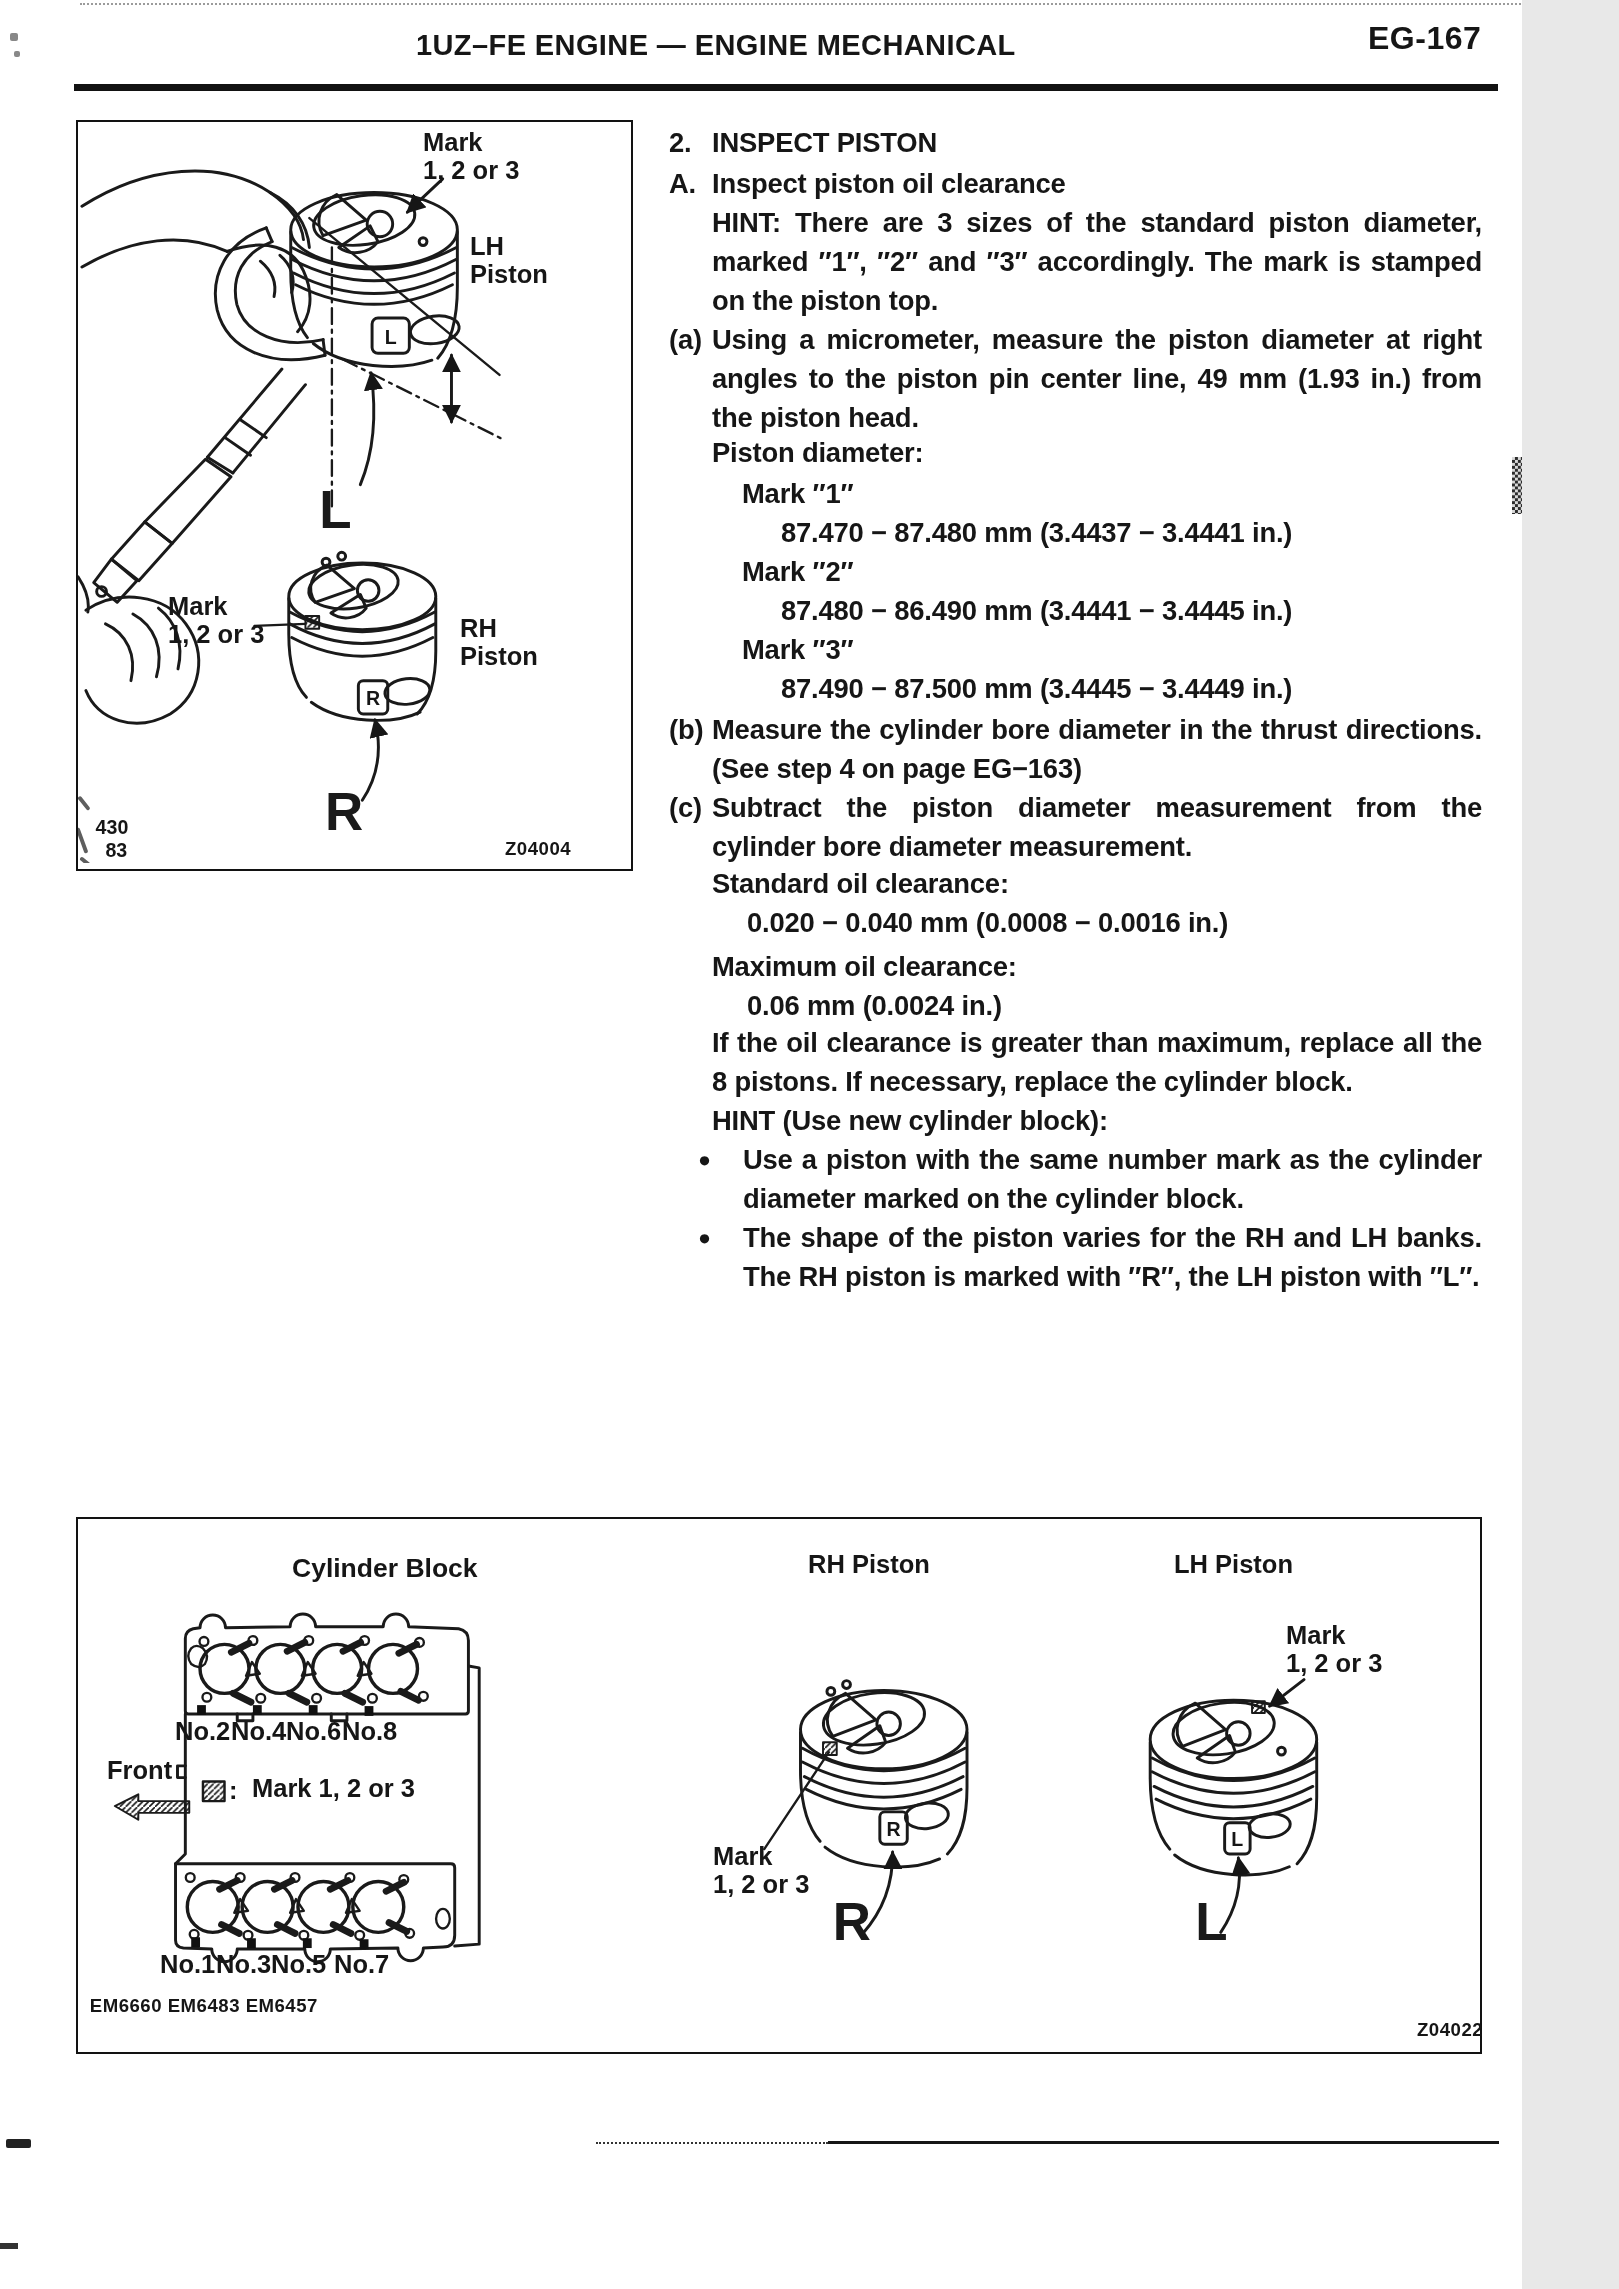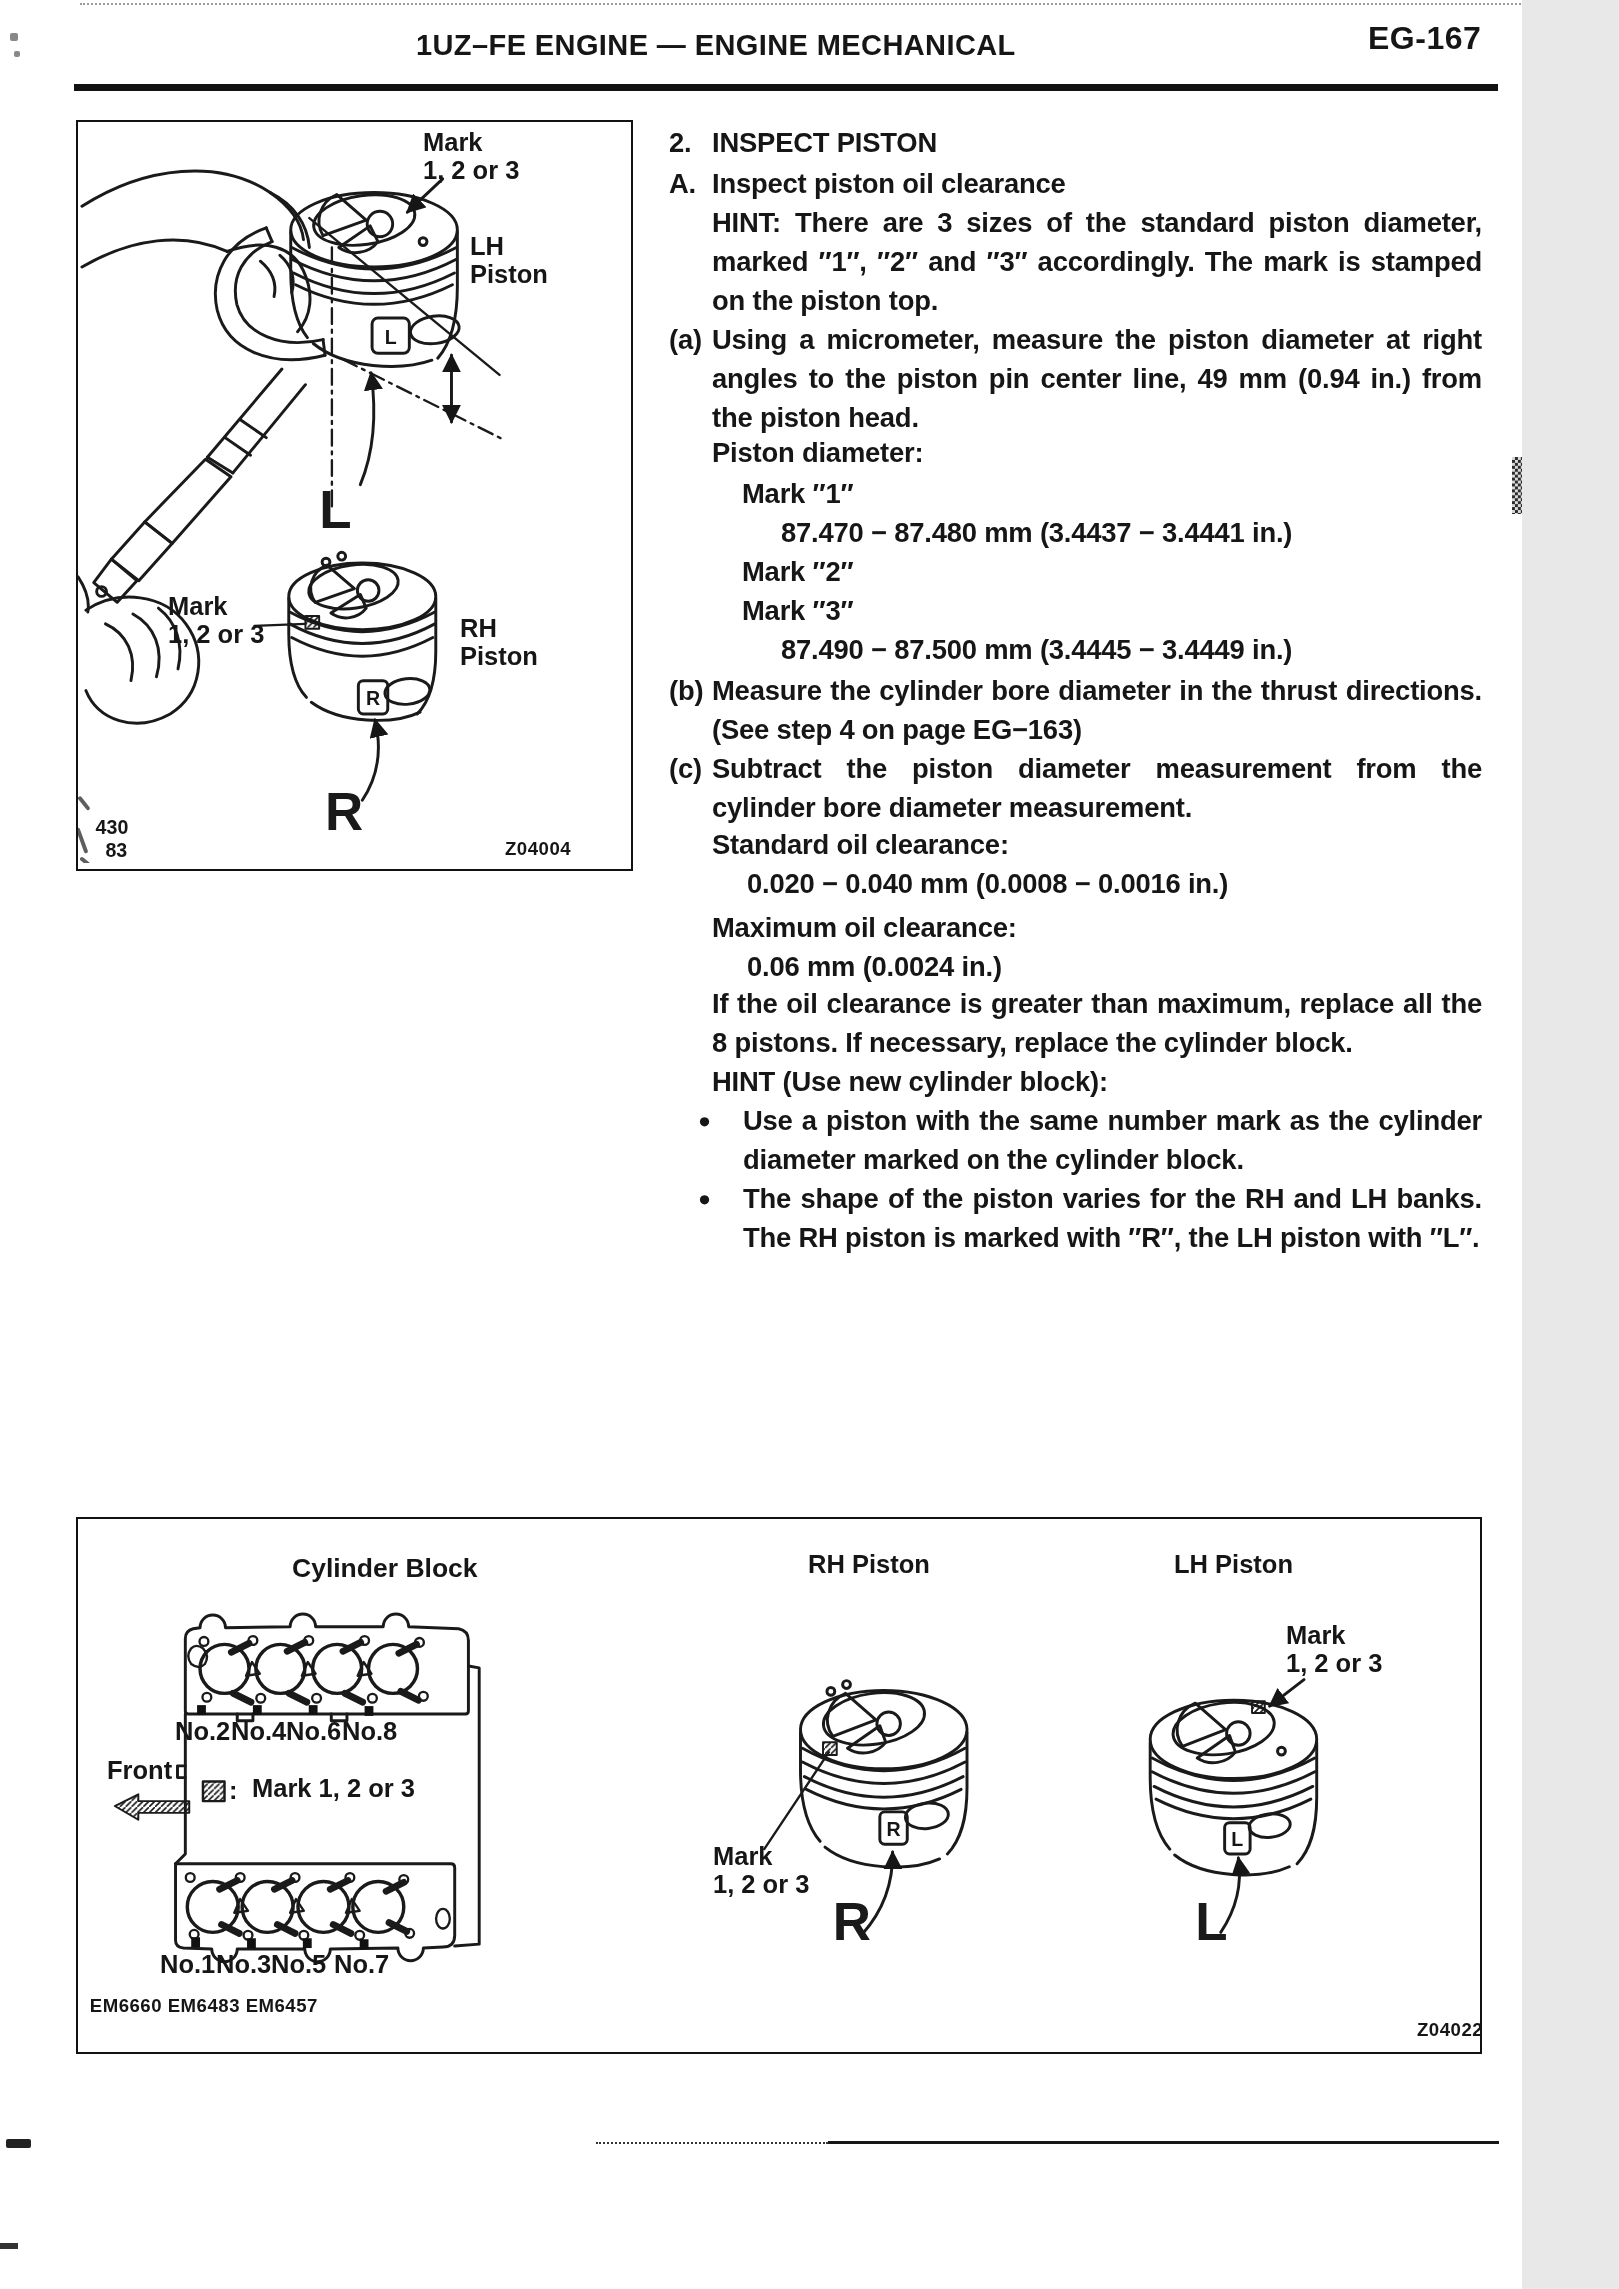--- a/index.html
+++ b/index.html
@@ -200,31 +200,32 @@
       <span class="lbl">A.</span>
       <div class="ind">Inspect piston oil clearance</div>
     </div>
 
     <div class="row">
       <div class="ind just">HINT: There are 3 sizes of the standard piston diameter, marked ″1″, ″2″ and ″3″ accordingly. The mark is stamped on the piston top.</div>
     </div>
 
     <div class="row">
       <span class="lbl">(a)</span>
-      <div class="ind just">Using a micrometer, measure the piston diameter at right angles to the piston pin center line, 49 mm (0.94 in.) from the piston head.</div>
+      <div class="ind just">Using a micrometer, measure the piston diameter at right angles to the piston pin center line, 49 mm (1.93 in.) from the piston head.</div>
     </div>
 
     <div class="row" style="margin-top:-3.9px;">
       <div class="ind">Piston diameter:</div>
     </div>
 
     <div style="margin-top:2px;">
       <div class="mark-line">Mark ″1″</div>
       <div class="spec-val">87.470 − 87.480 mm (3.4437 − 3.4441 in.)</div>
       <div class="mark-line">Mark ″2″</div>
+      <div class="spec-val">87.480 − 86.490 mm (3.4441 − 3.4445 in.)</div>
       <div class="mark-line">Mark ″3″</div>
       <div class="spec-val">87.490 − 87.500 mm (3.4445 − 3.4449 in.)</div>
     </div>
 
     <div class="row" style="margin-top:2px;">
       <span class="lbl">(b)</span>
       <div class="ind just">Measure the cylinder bore diameter in the thrust directions. (See step 4 on page EG−163)</div>
     </div>
 
     <div class="row">

